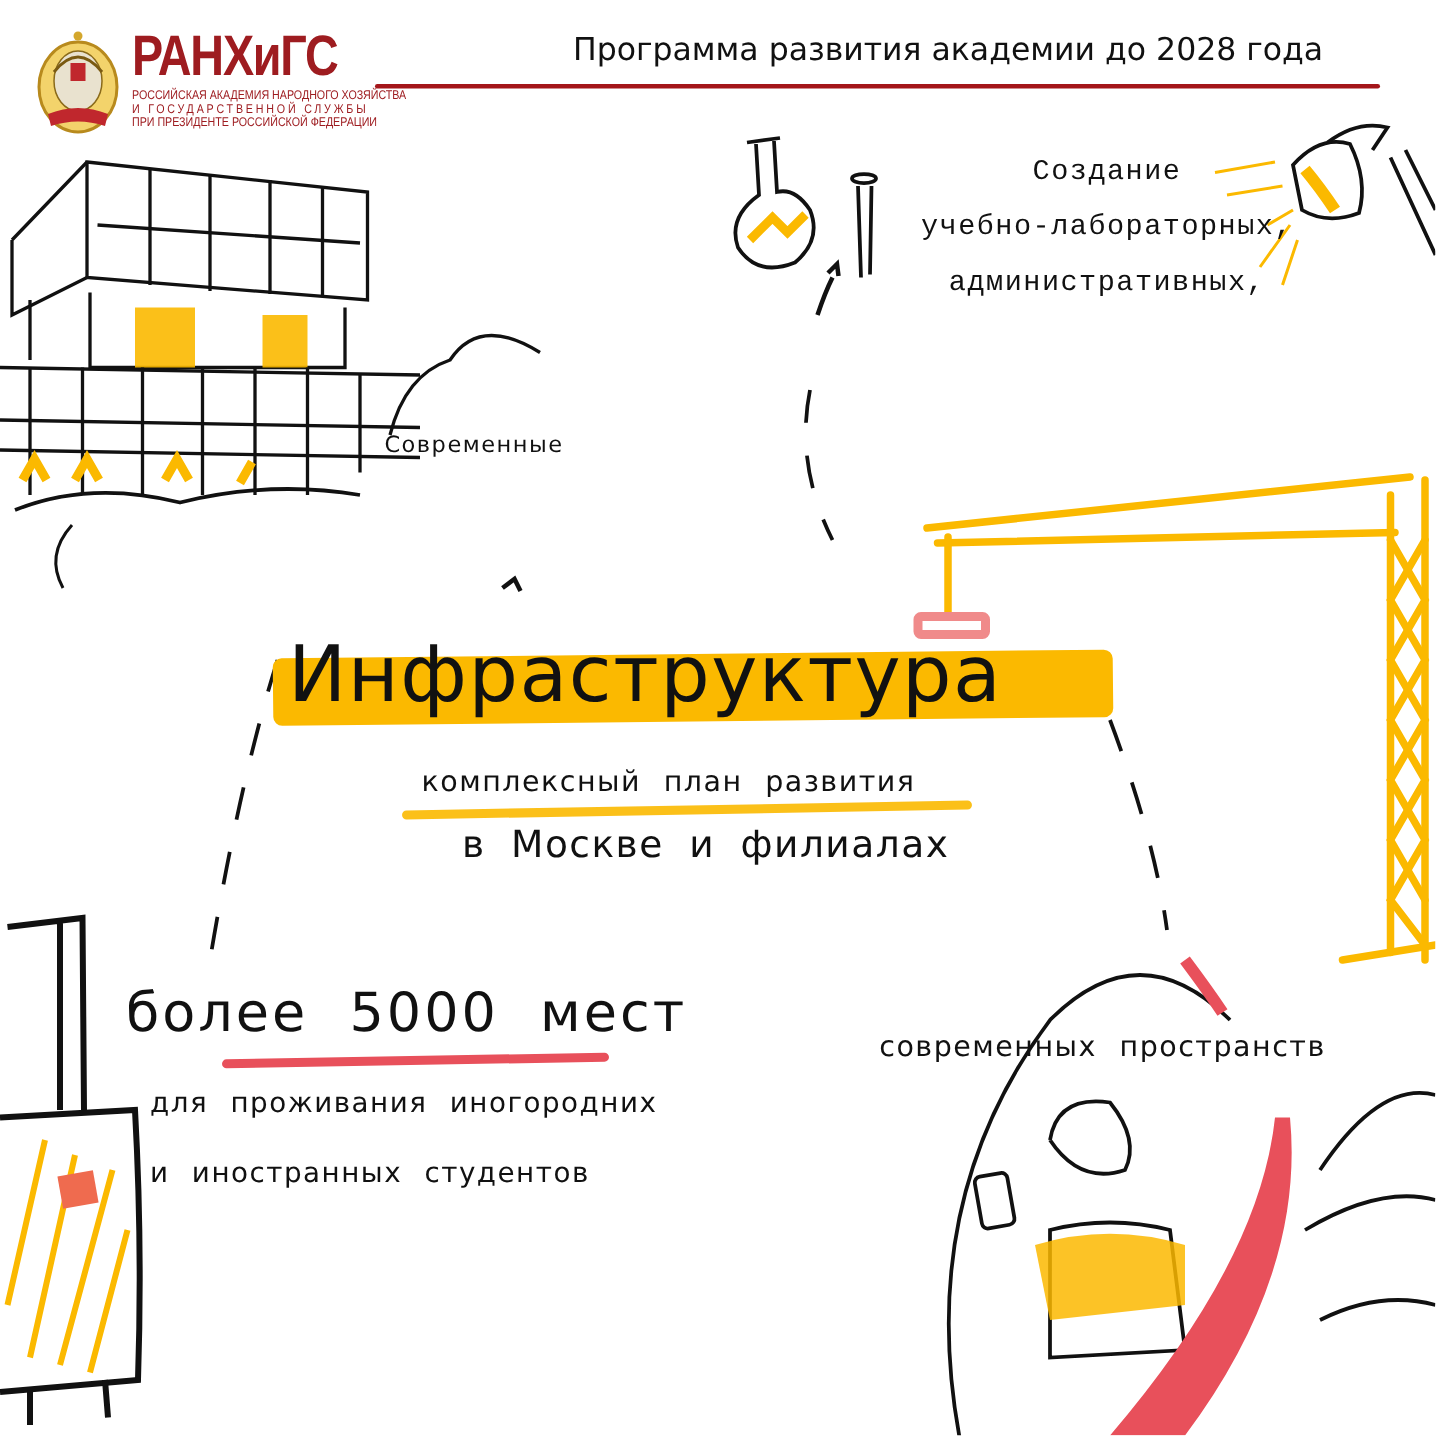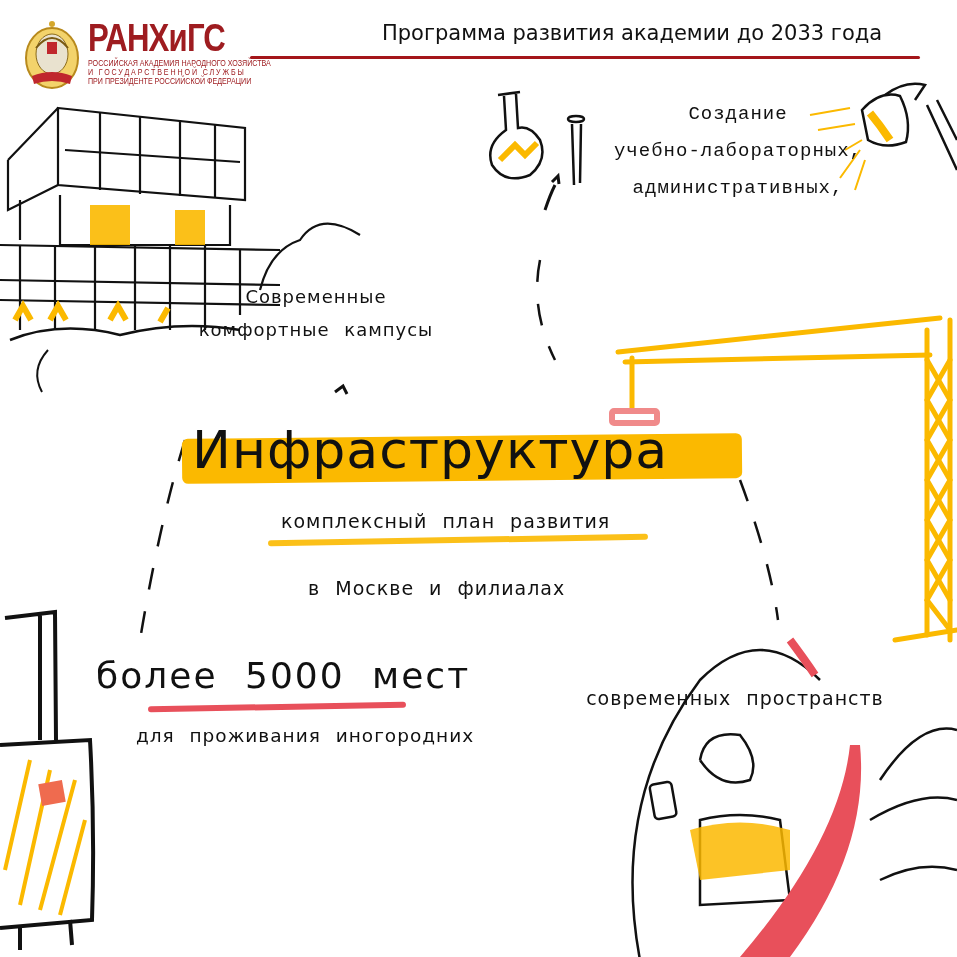--- a/index.html
+++ b/index.html
@@ -13,49 +13,49 @@
   .logo-title { left: 88px; top: 18px; font-family: "Liberation Sans", sans-serif; font-weight: bold; font-size: 38px; line-height: 40px; color: #9e1c20; letter-spacing: -1px; transform: scaleX(0.82); transform-origin: left; }
   .logo-sub { left: 88px; font-family: "Liberation Sans", sans-serif; font-size: 8.4px; line-height: 9.5px; color: #9e1c20; white-space: nowrap; transform: scaleX(0.85); transform-origin: left; }
   .header-line { left: 250px; top: 56px; width: 670px; height: 3px; background: #a4161a; border-radius: 2px; }
   .header-title { left: 382px; top: 21px; font-family: "DejaVu Sans", sans-serif; font-size: 21px; color: #111; white-space: nowrap; }
 
   
   .main-highlight { left: 182px; top: 436px; width: 560px; height: 45px; background: #fbb900; border-radius: 6px; transform: rotate(-0.6deg); }
   .main-title { left: 192px; top: 420px; font-family: "DejaVu Sans", sans-serif; font-size: 52px; font-weight: normal; color: #111; letter-spacing: 1px; }
   .sub-line1 { left: 281px; top: 510px; font-size: 19px; }
   .sub-underline { left: 268px; top: 537px; width: 380px; height: 6px; background: #fbb900; border-radius: 4px; opacity: .9; transform: rotate(-1deg); }
-  .sub-line2 { left: 308px; top: 548px; font-size: 19px; margin-top: 29px; }
+  .sub-line2 { left: 308px; top: 548px; font-size: 25px; }
 
   
-  .campus { left: 86px; top: 280px; width: 460px; text-align: center; font-size: 18px; line-height: 33px; }
+  .campus { left: 86px; top: 280px; width: 460px; text-align: center; font-size: 15px; line-height: 33px; }
   .labs { left: 528px; top: 96px; width: 420px; text-align: center; font-size: 19px; line-height: 37px; font-family: Liberation Mono, monospace; }
-  .dorm-big { left: 96px; top: 655px; font-size: 36px; letter-spacing: 2px; word-spacing: 14px; }
+  .dorm-big { left: 84px; top: 655px; font-size: 36px; letter-spacing: 2px; word-spacing: 14px; }
   .dorm-underline { left: 148px; top: 704px; width: 258px; height: 6px; background: #e8505b; border-radius: 4px; transform: rotate(-1deg); }
-  .dorm-text { left: 100px; top: 712px; width: 410px; text-align: center; font-size: 18.5px; line-height: 47px; }
+  .dorm-text { left: 100px; top: 712px; width: 410px; font-size: 18.5px; line-height: 47px; }
   .spaces { left: 555px; top: 679px; width: 360px; text-align: center; font-size: 19px; line-height: 38px; }
 </style>
 </head>
 <body>
 
 <div class="abs logo-emblem">
   <svg width="60" height="74" viewBox="0 0 60 74">
     <ellipse cx="30" cy="40" rx="26" ry="30" fill="#f3d36b" stroke="#b88a1d" stroke-width="2"></ellipse>
     <ellipse cx="30" cy="36" rx="16" ry="20" fill="#e9e2cf" stroke="#8a6a1a" stroke-width="1"></ellipse>
     <rect x="25" y="24" width="10" height="12" fill="#c0272d"></rect>
     <path d="M14 30 Q30 10 46 30" stroke="#7a5a12" stroke-width="2" fill="none"></path>
     <path d="M10 58 Q30 50 50 58 L48 66 Q30 60 12 66 Z" fill="#c0272d"></path>
     <circle cx="30" cy="6" r="3" fill="#d4a72c"></circle>
   </svg>
 </div>
 <div class="abs logo-title">РАНХиГС</div>
 <div class="abs logo-sub" style="top:59px">РОССИЙСКАЯ АКАДЕМИЯ НАРОДНОГО ХОЗЯЙСТВА</div>
 <div class="abs logo-sub" style="top:68px; letter-spacing:2.2px">И ГОСУДАРСТВЕННОЙ СЛУЖБЫ</div>
 <div class="abs logo-sub" style="top:77px">ПРИ ПРЕЗИДЕНТЕ РОССИЙСКОЙ ФЕДЕРАЦИИ</div>
 
-<div class="abs header-title">Программа развития академии до 2033 года</div>
+<div class="abs header-title">Программа развития академии до 2028 года</div>
 <div class="abs header-line"></div>
 
 <svg class="abs" style="left:0;top:0" width="957" height="957">
 
   <g stroke="#111" stroke-width="2.2" fill="none">
     <path d="M58 108 L245 128 L245 200 L58 185 Z"></path>
     <path d="M8 160 L58 108 M8 160 L8 210 L58 185"></path>
     <path d="M100 112 L100 190 M140 116 L140 194 M180 120 L180 196 M215 124 L215 198"></path>
     <path d="M65 150 L240 162"></path>
     <path d="M20 200 L20 240 M60 195 L60 245 L230 245 L230 205"></path>
@@ -125,30 +125,30 @@
 </svg>
 
 <div class="abs main-highlight"></div>
 <div class="abs main-title">Инфраструктура</div>
 <div class="abs hand sub-line1">комплексный план развития</div>
 <div class="abs sub-underline"></div>
 <div class="abs hand sub-line2">в Москве и филиалах</div>
 
 <div class="abs hand campus">
   <div>Современные</div>
-  <div>комфортные кампусы</div>
 </div>
 
 <div class="abs hand labs">
   <div>Создание</div>
   <div>учебно-лабораторных,</div>
   <div>административных,</div>
 </div>
 
 <div class="abs hand dorm-big">более 5000 мест</div>
 <div class="abs dorm-underline"></div>
 <div class="abs hand dorm-text">
   <div>для проживания иногородних</div>
+  <div>и иностранных студентов</div>
 </div>
 
 <div class="abs hand spaces">
   <div>современных пространств</div>
 </div>
 
 </body></html>

